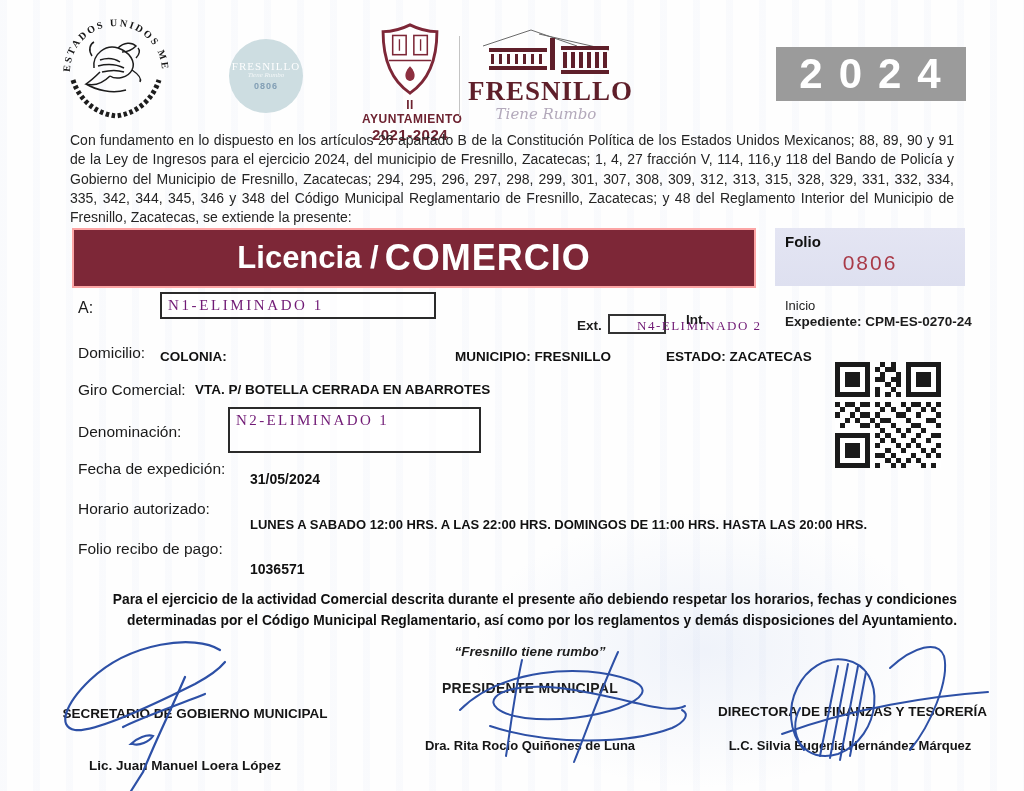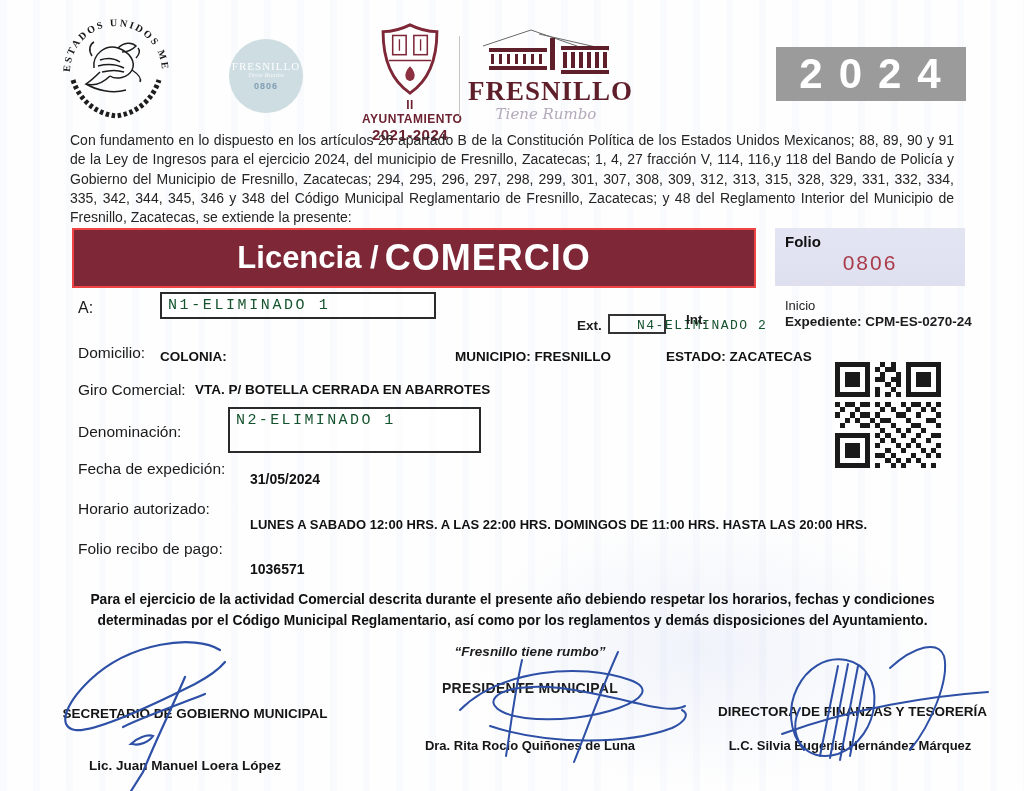--- a/index.html
+++ b/index.html
@@ -54,47 +54,47 @@
     padding-left:14px; box-sizing:border-box;
   }
 
   .legal{
     left:70px; top:131px; width:884px; font-size:14px; line-height:1.38;
     text-align:justify; color:#242424;
   }
 
   .banner{
     left:72px; top:228px; width:684px; height:60px; background:#7d2737;
-    border:2px solid #ef4444; box-sizing:border-box;
+    border:2px solid #fca5a5; box-sizing:border-box;
     display:flex; align-items:center; justify-content:center; color:#fff;
   }
   .banner .b1{font-size:31px; font-weight:600; margin-right:6px;}
   .banner .b2{font-size:36px; font-weight:800; letter-spacing:1px;}
 
   .foliobox{
     left:775px; top:228px; width:190px; height:58px;
     background:linear-gradient(180deg,#e4e5f3,#dee0f0); box-sizing:border-box;
   }
   .foliobox .flabel{font-size:15px; font-weight:bold; padding:5px 12px 0 10px; color:#111;}
   .foliobox .fvalue{text-align:center; font-size:21px; letter-spacing:2px; color:#a93a48; margin-top:1px;}
 
   .inicio{left:785px; top:298px; line-height:1.2;}
   .inicio .i1{font-size:13px; font-weight:normal;}
   .inicio .i2{font-size:13.5px; font-weight:bold;}
 
   .lbl{font-size:15.5px; color:#1a1a1a;}
   .boldval{font-weight:bold; font-size:13.5px; color:#111;}
   .mono{
-    font-family:Liberation Mono, monospace;
-    color:#14532d;
+    font-family:Liberation Serif, serif;
+    color:#701a75;
   }
   .inputbox{border:2px solid #2a2a2a; background:rgba(255,255,255,.6); box-sizing:border-box;}
 
   .notice{
-    left:55px; top:590px; width:915px; text-align:center;
+    left:42px; top:590px; width:915px; text-align:right;
     font-weight:bold; font-size:13.8px; line-height:1.5; color:#101010;
   }
 
   .sig-title{font-weight:bold; font-size:13.5px; text-align:center; color:#151515;}
   .sig-name{font-weight:bold; font-size:13px; text-align:center; color:#151515;}
   .quote{font-style:italic; font-weight:bold; font-size:13.5px; text-align:center;}
   .pres{font-weight:600; font-size:14px; text-align:center; letter-spacing:.3px;}
 
   svg{display:block;}
 </style>

